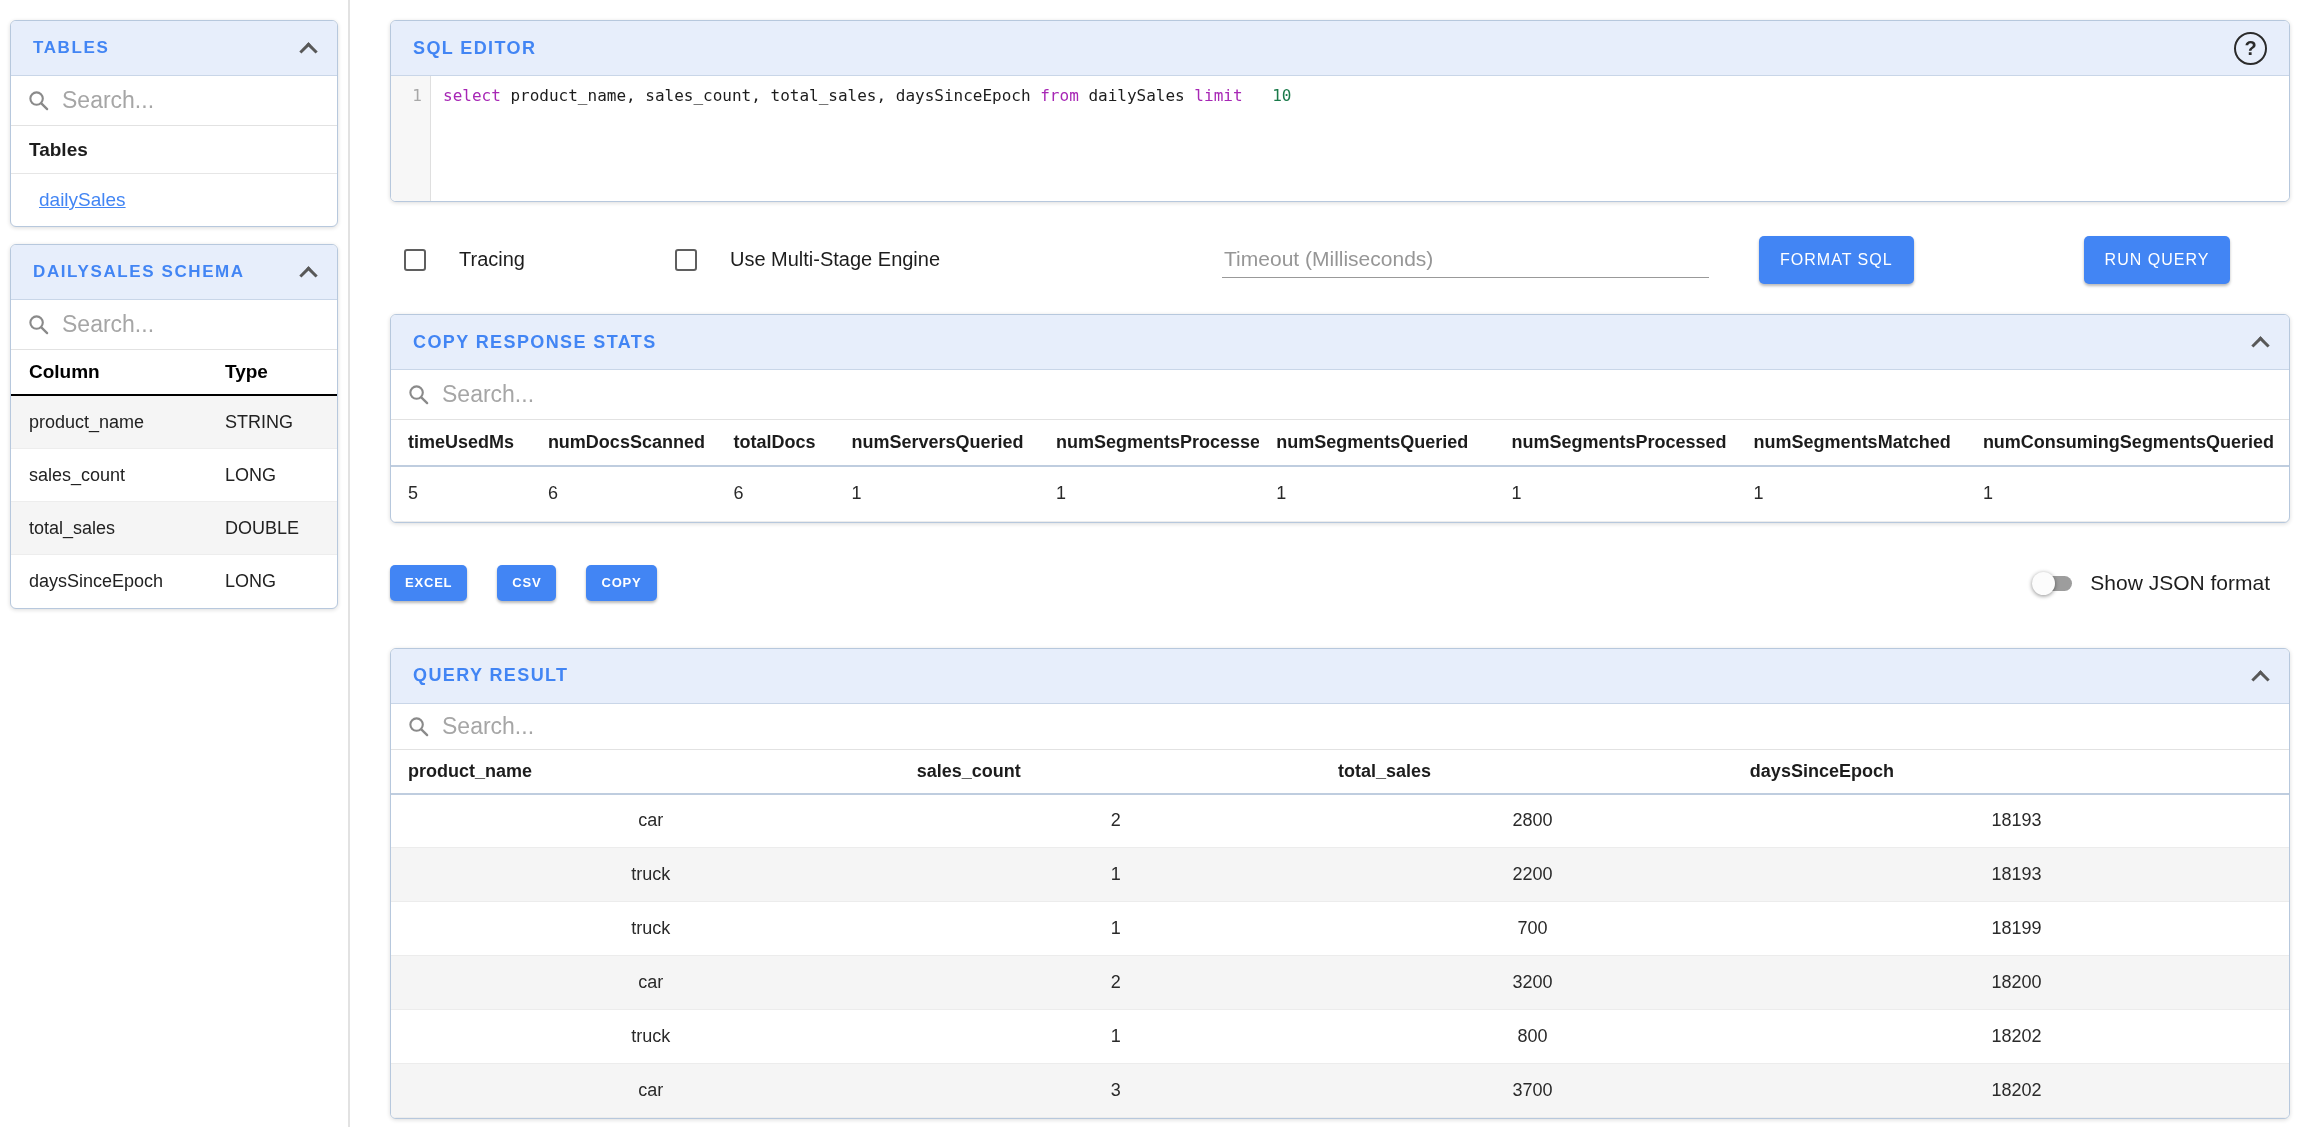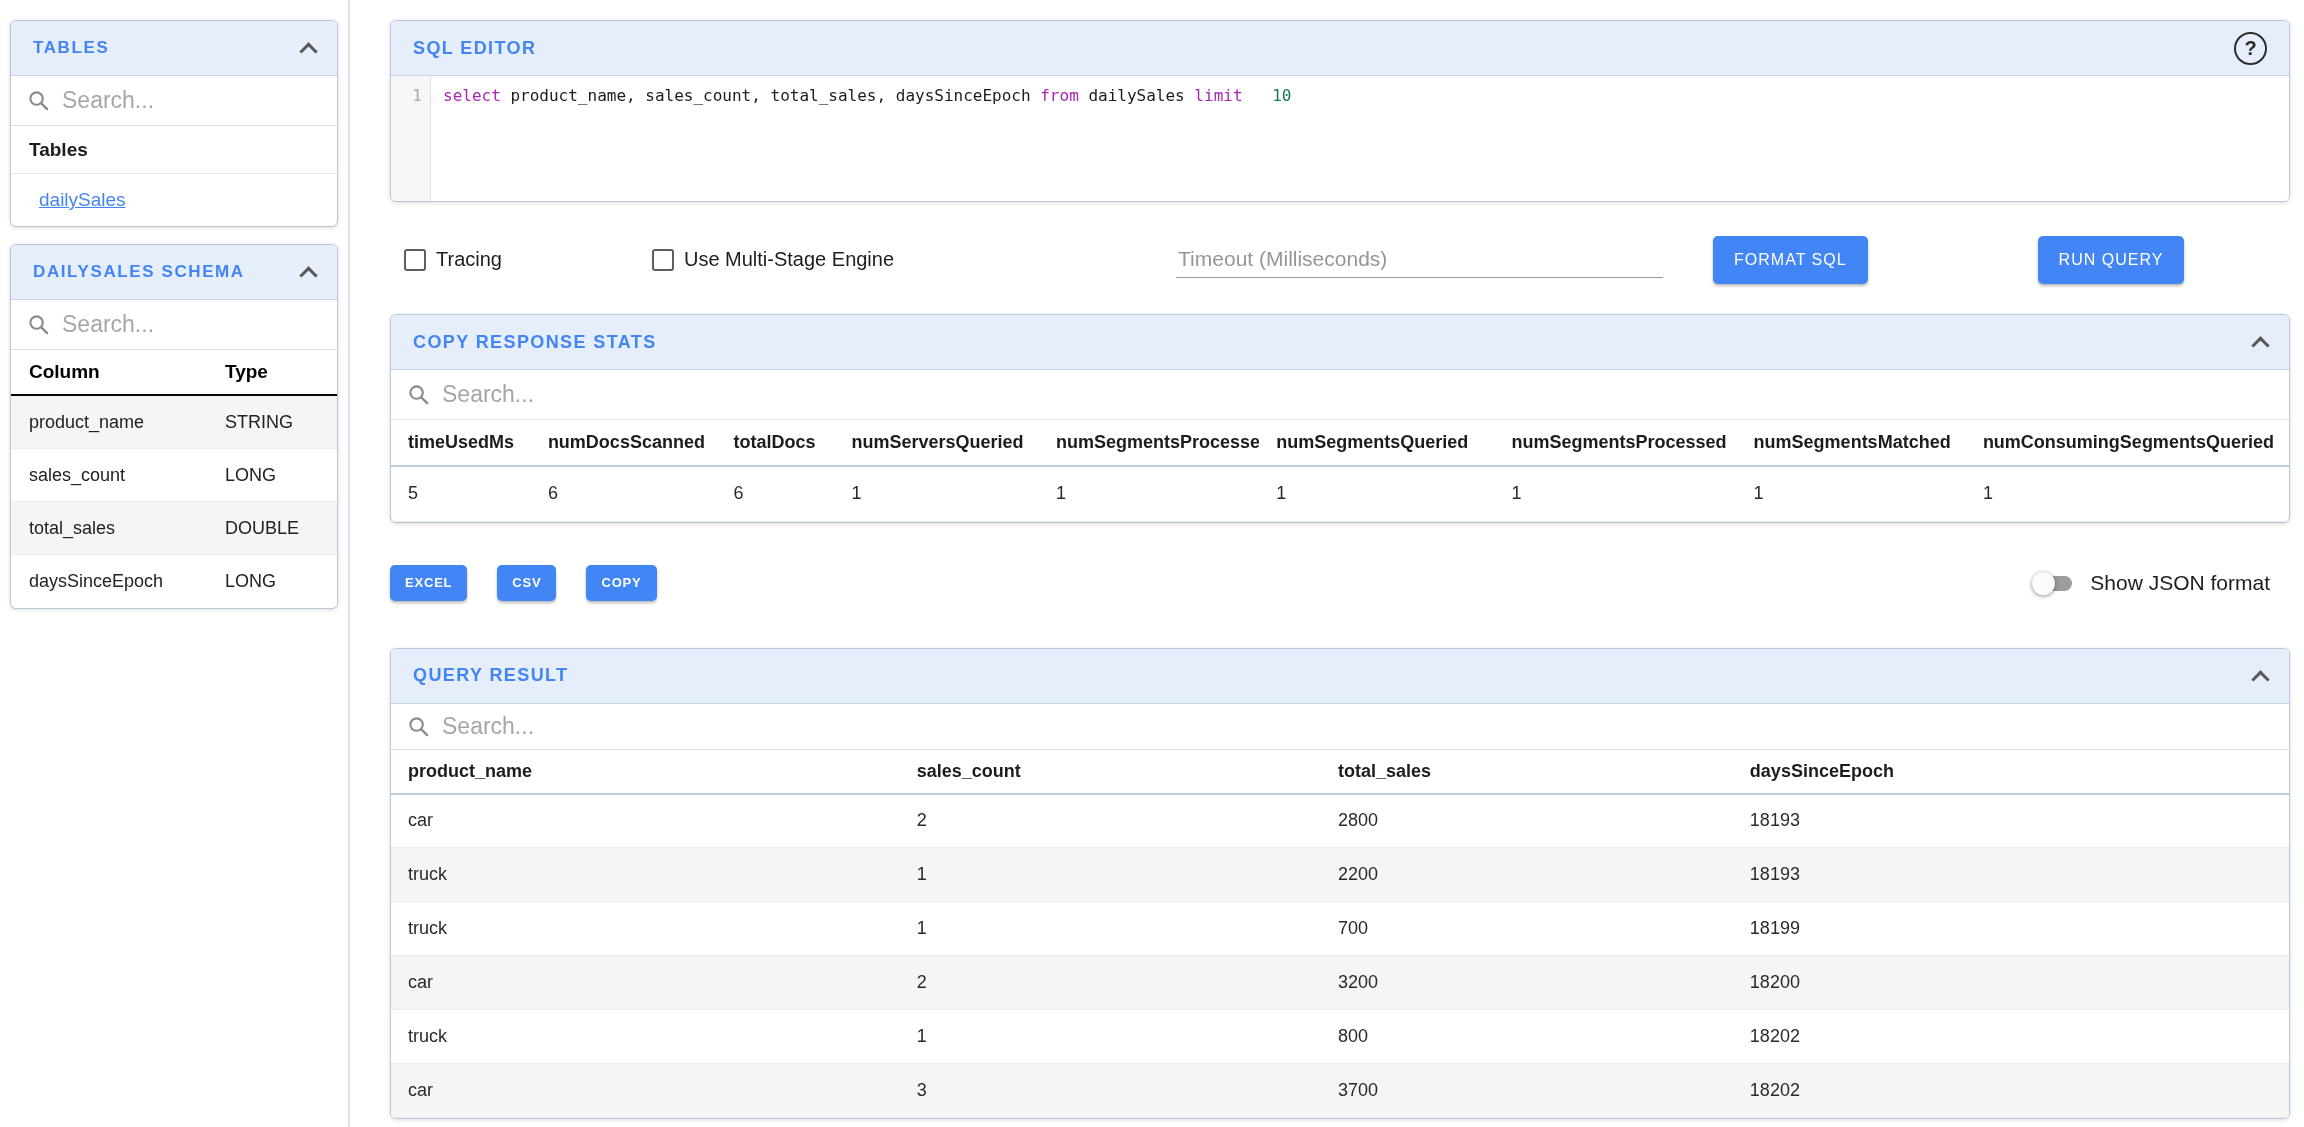--- a/index.html
+++ b/index.html
@@ -55,21 +55,21 @@
           color:#1c1c1c; white-space:pre; flex:1; cursor:text; }
   .tok-keyword { color:#a727b5; }
   .tok-number  { color:#1a7a4a;margin-left:20px; }
   .help-badge { width:33px; height:33px; border:2.5px solid #2b2b2b; border-radius:50%;
                 display:flex; align-items:center; justify-content:center;
                 font-size:20px; font-weight:700; color:#2b2b2b; cursor:pointer;
                 background:transparent; }
 
   
   .toolbar { display:flex; align-items:center; margin-top:30px; height:55px; }
-  .check-group { display:flex; align-items:center; gap:10px; cursor:pointer; }
+  .check-group { display:flex; align-items:center; gap:33px; cursor:pointer; }
   .checkbox { width:22px; height:22px; border:2.5px solid #5f5f5f; border-radius:3px;
               background:#fff; }
   .check-label { font-size:20px; color:#1d1d1d; }
   .cg-tracing { margin-left:14px; }
   .cg-multistage { margin-left:150px; }
   .timeout-input { margin-left:282px; width:487px; border:none; outline:none;
                    border-bottom:1px solid #999; font-size:21px; padding:6px 2px;
                    color:#333; font-family:inherit; background:transparent; }
   .timeout-input::placeholder { color:#969696; }
   .btn { background:#4285f4; color:#fff; border:none; border-radius:5px;
@@ -81,21 +81,21 @@
 
   
   .data-table { width:100%; border-collapse:collapse; table-layout:fixed; }
   .data-table th { text-align:left; font-weight:700; font-size:18px; color:#1c1c1c;
                    height:46px; border-bottom:2px solid #bfcddf; padding:0 6px 0 17px;
                    white-space:nowrap; overflow:hidden; cursor:pointer; }
   .data-table td { font-size:18px; color:#2a2a2a; padding:0 6px 0 17px;
                    border-bottom:1px solid #ececec; white-space:nowrap; overflow:hidden; }
   .stats-table td { height:55px; }
   .result-table th { height:44px; }
-  .result-table td { height:54px; }
+  .result-table td { height:54px;text-align:center; }
   .result-table tbody tr:nth-child(even) { background:#f5f5f5; }
   .stats-card { margin-top:27px; }
 
   
   .export-row { display:flex; align-items:center; margin-top:42px; height:36px; }
   .btn-sm { height:36px; padding:0 15px; font-size:13px; letter-spacing:.8px;
             margin-right:30px;font-weight:bold; }
   .json-toggle { margin-left:auto; display:flex; align-items:center; gap:16px;
                  padding-right:20px; }
   .switch { position:relative; width:42px; height:24px; cursor:pointer; }

